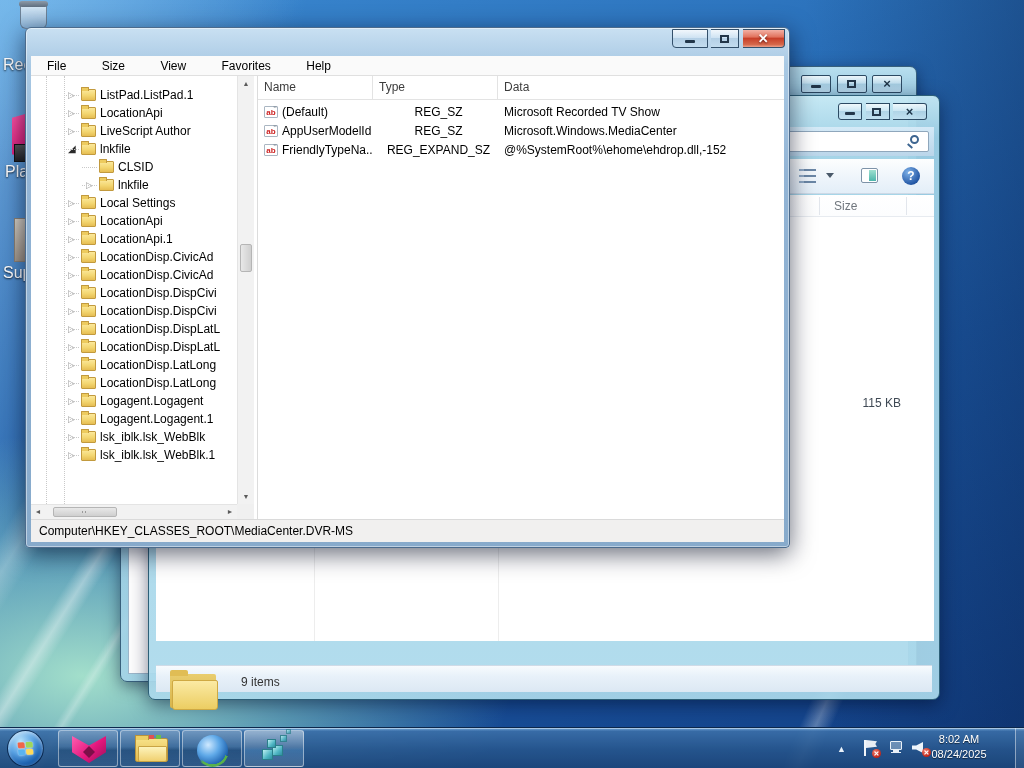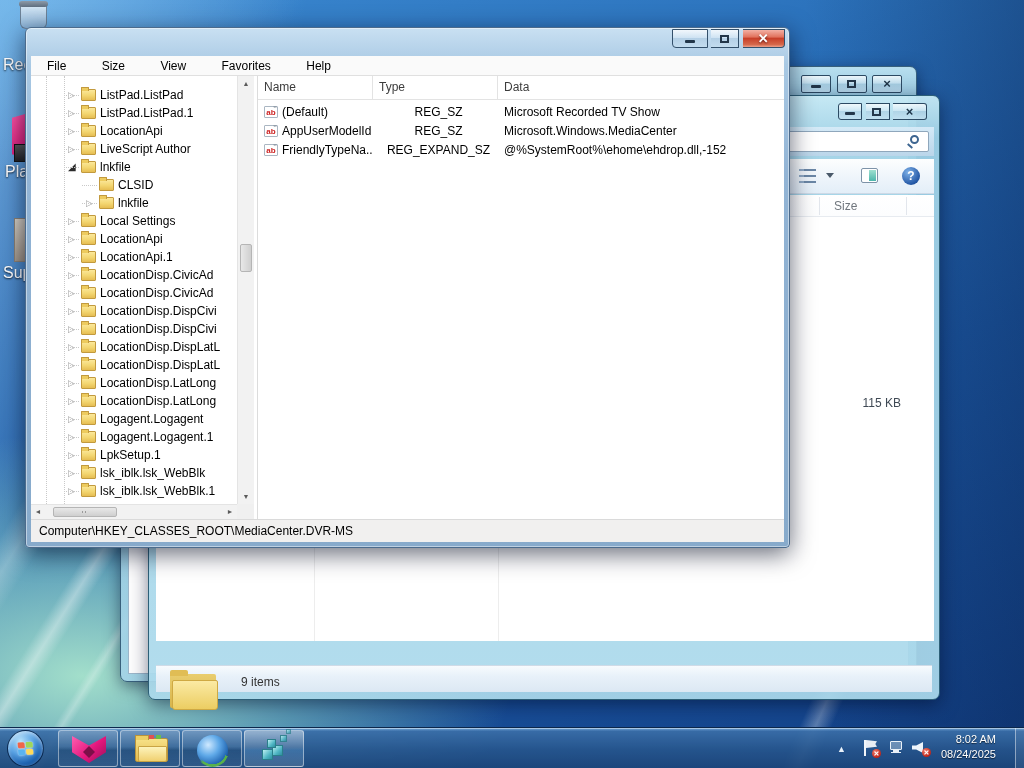--- a/index.html
+++ b/index.html
@@ -193,21 +193,21 @@
   .flag-ico .cloth { position:absolute; left:2px; top:0; width:11px; height:8px; background:#f2f6fa; clip-path:polygon(0 0, 100% 15%, 85% 50%, 100% 85%, 0 100%); opacity:.95; }
   .net-ico { position:absolute; right:112px; top:13px; width:16px; height:13px; }
   .net-ico .scr { position:absolute; left:2px; top:0; width:12px; height:9px; border:1px solid #e8f0f8; background:rgba(230,240,250,.35); border-radius:1px; }
   .net-ico .std { position:absolute; left:5px; top:9px; width:6px; height:2px; background:#e8f0f8; }
   .net-ico .base { position:absolute; left:3px; top:11px; width:10px; height:1px; background:#e8f0f8; }
   .spk-ico { position:absolute; right:88px; top:12px; width:16px; height:15px; }
   .spk-ico .horn { position:absolute; left:0; top:2px; width:11px; height:11px; background:#eef4fa;
     clip-path:polygon(0 32%, 38% 32%, 100% 0, 100% 100%, 38% 68%, 0 68%); }
   .badge-x { position:absolute; right:-3px; bottom:-2px; width:9px; height:9px; border-radius:50%;
     background:radial-gradient(circle at 35% 30%, #f07a6a, #c0261a 70%); color:#fff; font-size:7px; font-weight:bold; line-height:9px; text-align:center; }
-  .clock { position:absolute; right:20px; top:4px; width:74px; text-align:right; color:#fff; text-shadow:0 1px 1px rgba(0,0,0,.6); font-size:11px; line-height:15px; }
+  .clock { position:absolute; right:20px; top:4px; width:74px; text-align:center; color:#fff; text-shadow:0 1px 1px rgba(0,0,0,.6); font-size:11px; line-height:15px; }
   .showdesk { position:absolute; right:0; top:0; width:9px; height:41px; border-left:1px solid rgba(255,255,255,.45); background:rgba(255,255,255,.07); }
 </style>
 </head>
 <body>
 
 <div id="desktop">
   <div class="streak s1"></div>
   <div class="streak s2"></div>
   <div class="streak s3"></div>
   <div class="streak s4"></div>
@@ -289,23 +289,20 @@
   <span class="menu-item">Favorites</span>
 
   <span class="menu-item">Help</span>
 </div>
   <div class="content">
     <div class="treepane">
       <div class="guide g1"></div>
       <div class="guide g2"></div>
       <div class="trows" id="tree">
 
-  <div class="trow" style="padding-left: 37px;">
-    <span class="arrow col">▷</span><span class="folder"></span><span class="tlabel">ListPad.ListPad</span>
-  </div>
 
   <div class="trow" style="padding-left: 37px;">
     <span class="arrow col">▷</span><span class="folder"></span><span class="tlabel">ListPad.ListPad.1</span>
   </div>
 
   <div class="trow" style="padding-left: 37px;">
     <span class="arrow col">▷</span><span class="folder"></span><span class="tlabel">LocationApi</span>
   </div>
 
   <div class="trow" style="padding-left: 37px;">
@@ -369,23 +366,20 @@
   </div>
 
   <div class="trow" style="padding-left: 37px;">
     <span class="arrow col">▷</span><span class="folder"></span><span class="tlabel">Logagent.Logagent</span>
   </div>
 
   <div class="trow" style="padding-left: 37px;">
     <span class="arrow col">▷</span><span class="folder"></span><span class="tlabel">Logagent.Logagent.1</span>
   </div>
 
-  <div class="trow" style="padding-left: 37px;">
-    <span class="arrow col">▷</span><span class="folder"></span><span class="tlabel">LpkSetup.1</span>
-  </div>
 
   <div class="trow" style="padding-left: 37px;">
     <span class="arrow col">▷</span><span class="folder"></span><span class="tlabel">lsk_iblk.lsk_WebBlk</span>
   </div>
 
   <div class="trow" style="padding-left: 37px;">
     <span class="arrow col">▷</span><span class="folder"></span><span class="tlabel">lsk_iblk.lsk_WebBlk.1</span>
   </div>
 </div>
       <div class="vsb">

